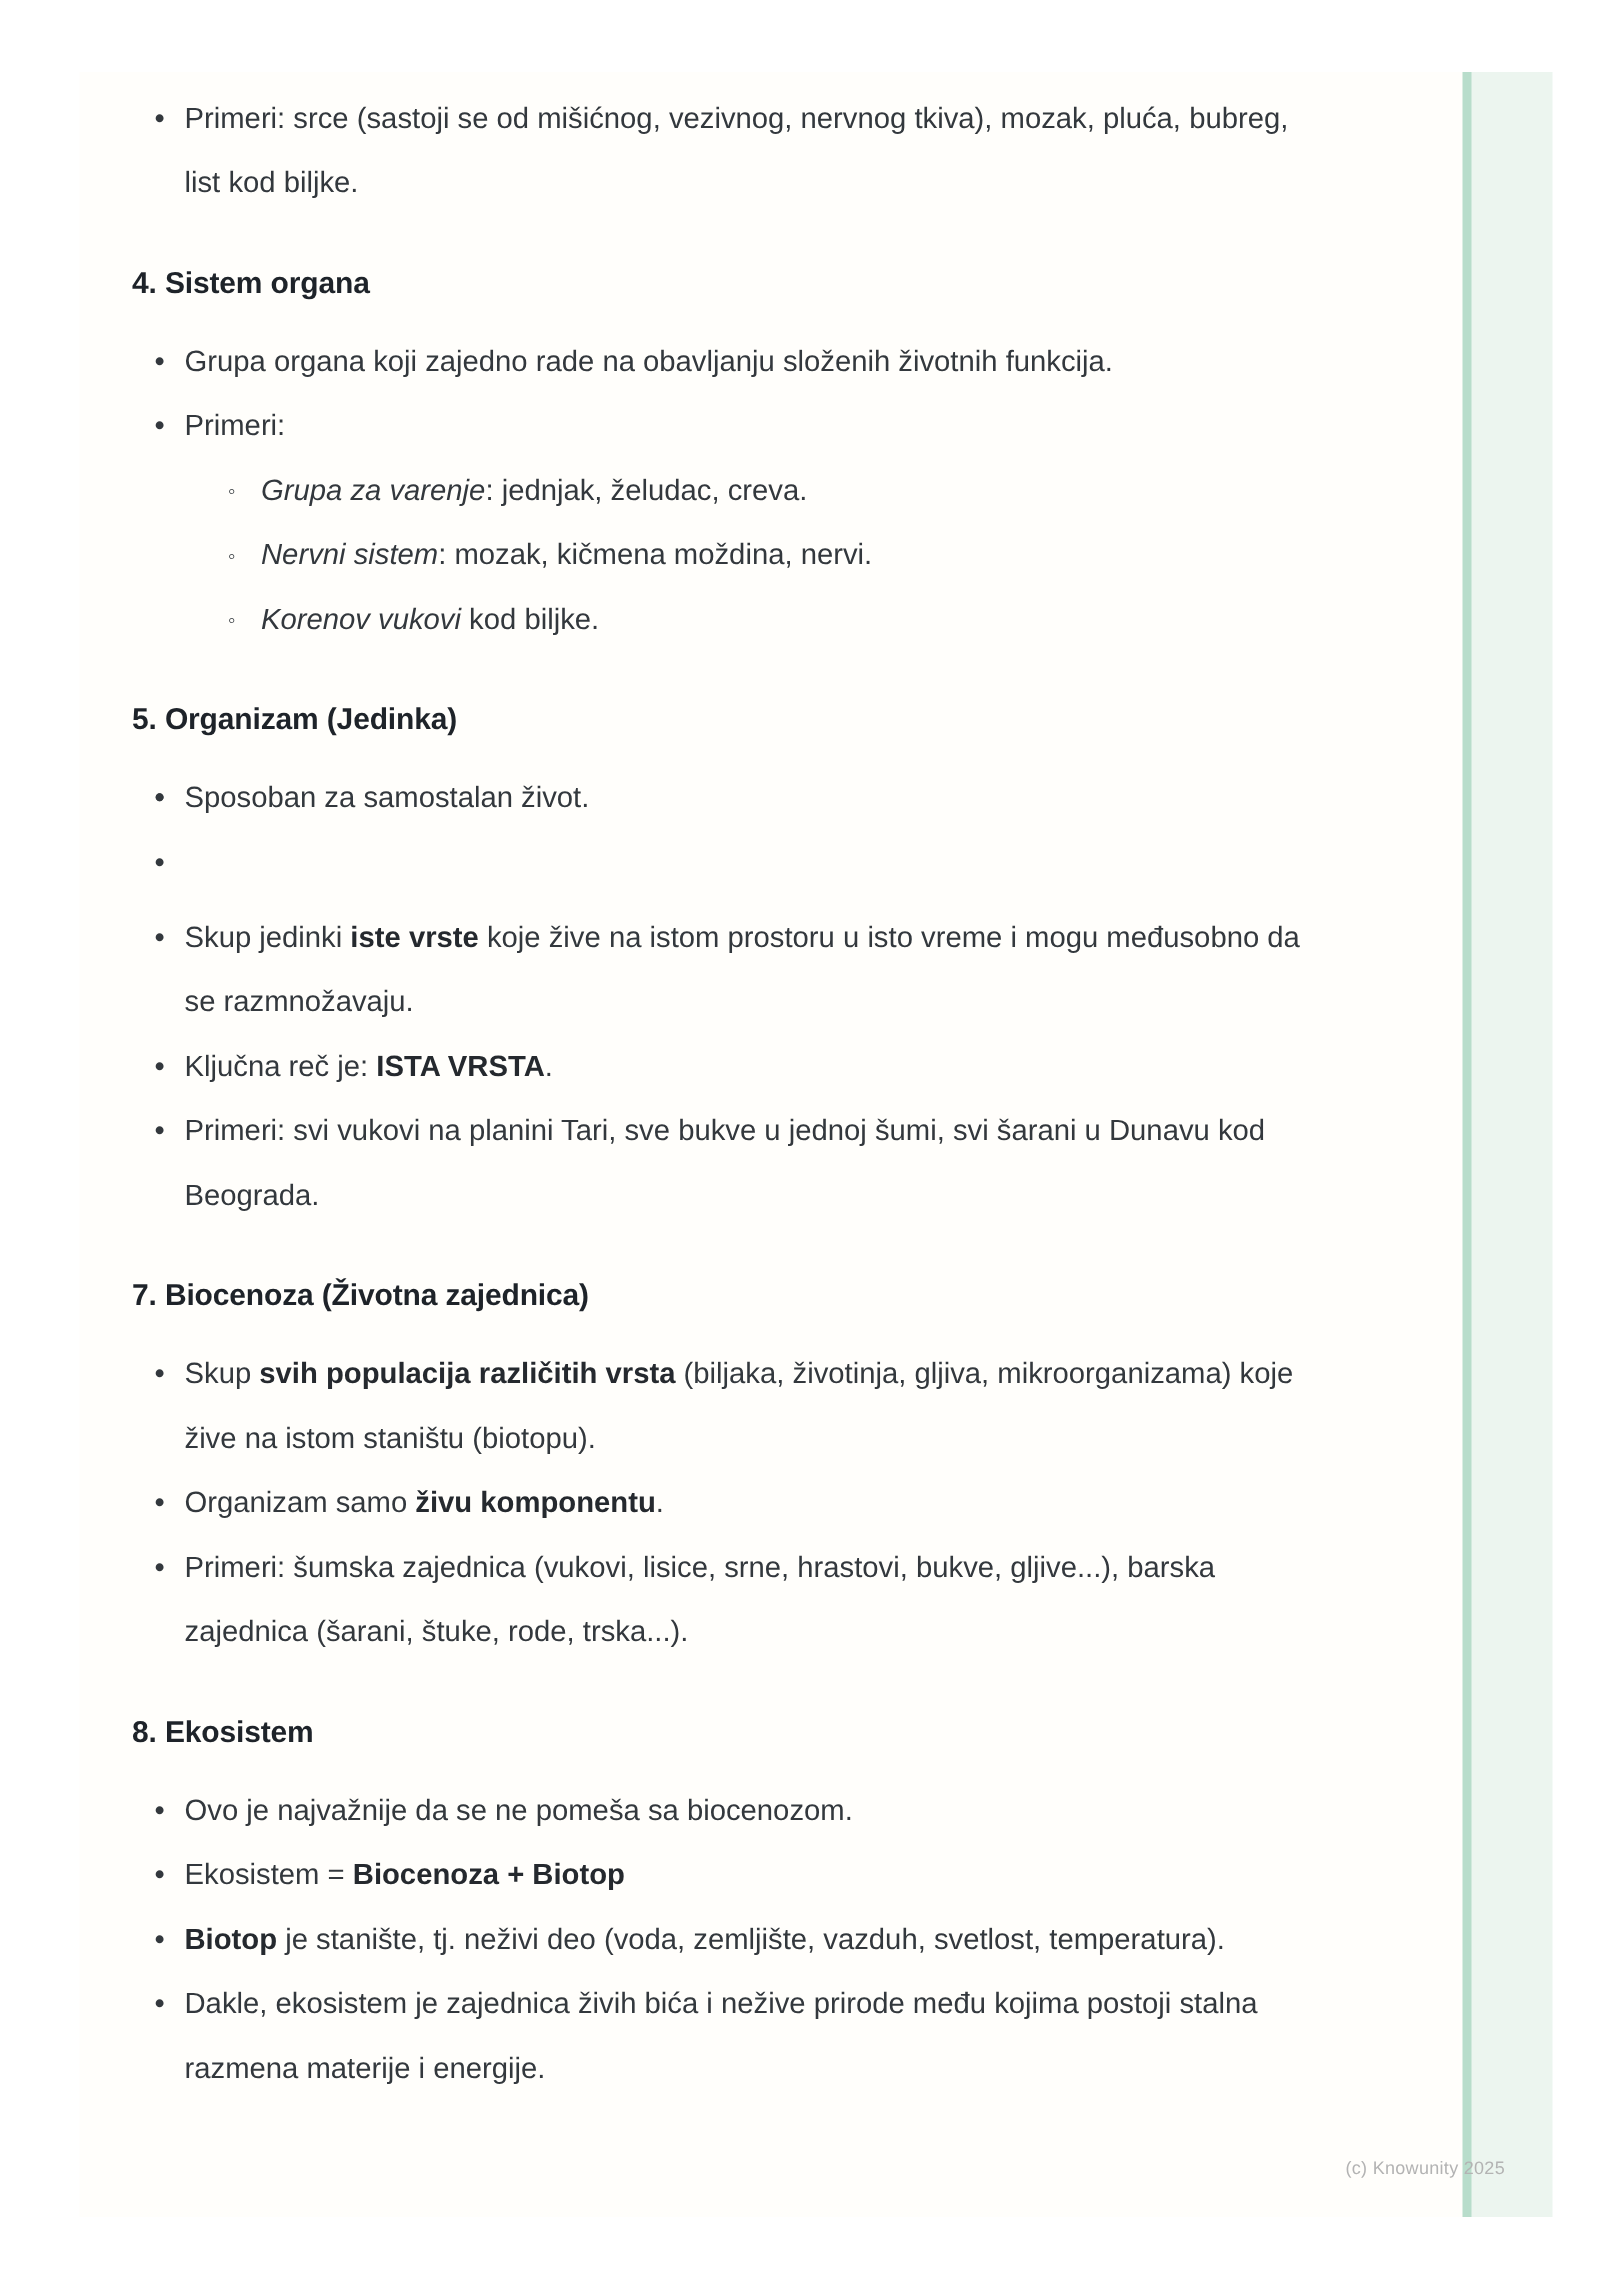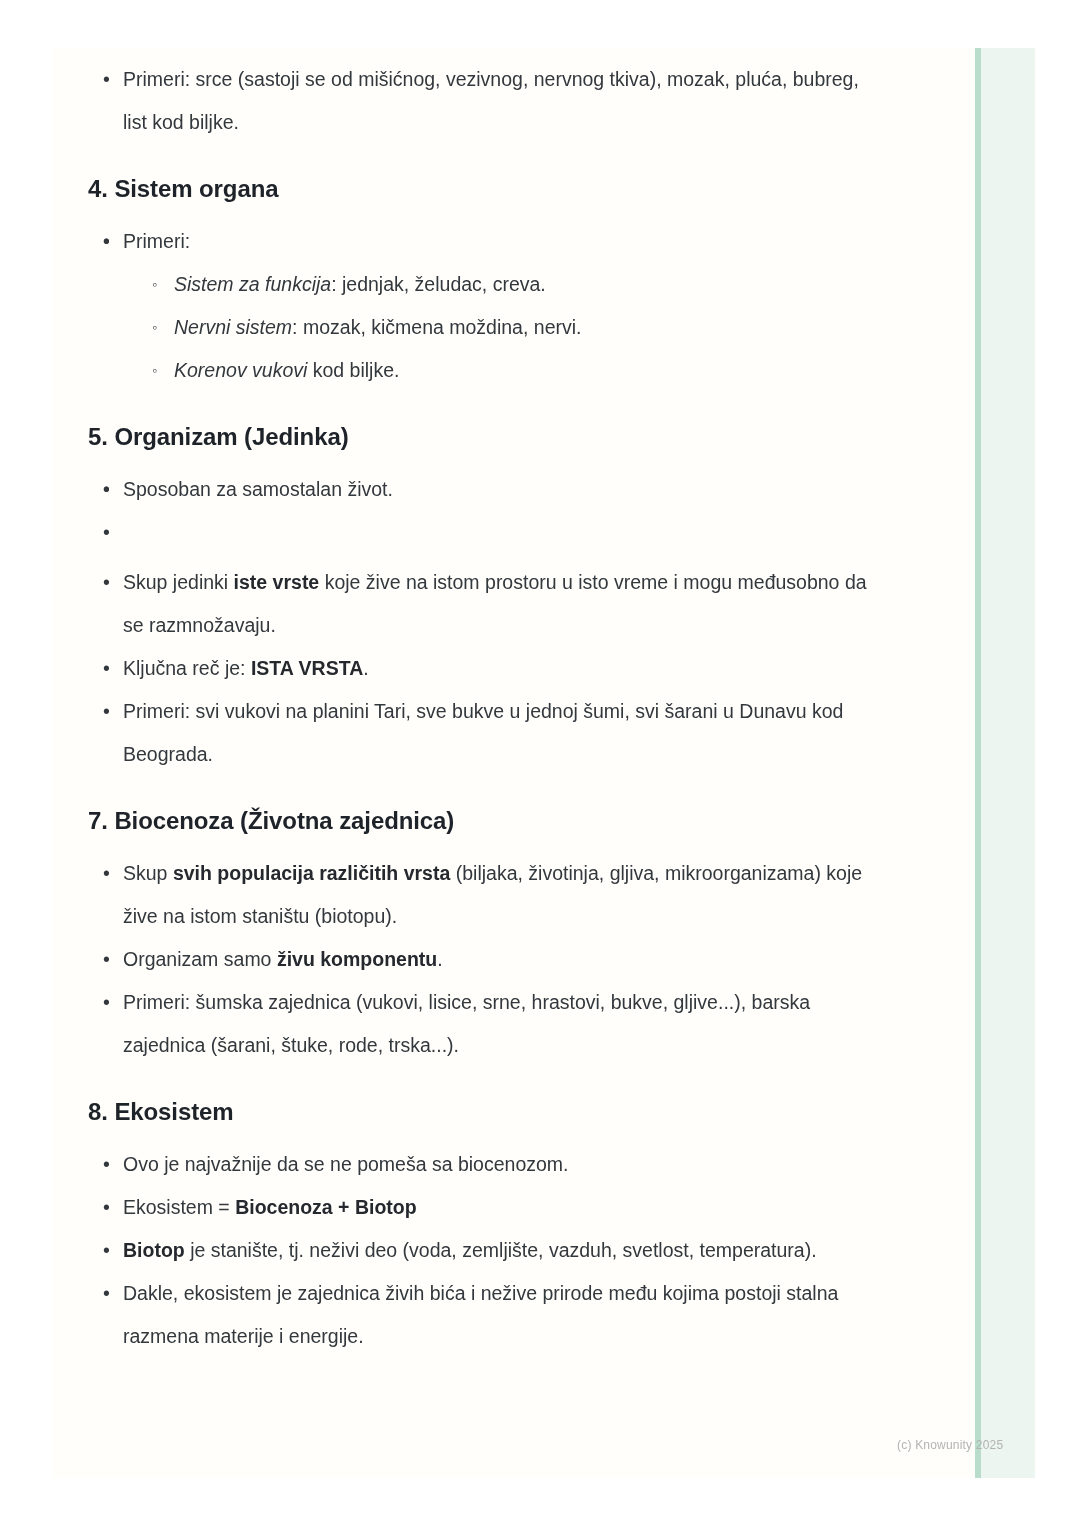--- a/index.html
+++ b/index.html
@@ -52,21 +52,21 @@
 
   .page-inner {
     position: absolute;
     left: 35px;
     top: 0px;
     width: 800px;
   }
 
   
   .heading {
-    font-size: 24px;
+    font-size: 20px;
     font-weight: bold;
     color: #1e2329;
     letter-spacing: -0.1px;
     line-height: 26px;
     margin: 0;
     padding: 0;
   }
 
   
   ul.lvl1 {
@@ -152,29 +152,30 @@
         <span>Primeri: srce (sastoji se od mišićnog, vezivnog, nervnog tkiva), mozak, pluća, bubreg, list kod biljke.</span>
       </li>
     </ul>
 
     <div class="block-gap-heading"></div>
     <h2 class="heading">4. Sistem organa</h2>
     <div class="block-gap-list"></div>
     <ul class="lvl1">
       <li>
         <span class="bullet">•</span>
+        <span>Grupa organa koji zajedno rade na obavljanju složenih životnih funkcija.</span>
       </li>
       <li>
         <span class="bullet">•</span>
         <span>Primeri:</span>
         <div class="sub-wrap">
           <ul class="lvl2">
             <li>
               <span class="bullet-o">◦</span>
-              <em>Sistem za funkcija</em><span>: jednjak, želudac, creva.</span>
+              <em>Grupa za varenje</em><span>: jednjak, želudac, creva.</span>
             </li>
             <li>
               <span class="bullet-o">◦</span>
               <em>Nervni sistem</em><span>: mozak, kičmena moždina, nervi.</span>
             </li>
             <li>
               <span class="bullet-o">◦</span>
               <em>Korenov vukovi</em><span> kod biljke.</span>
             </li>
           </ul>

